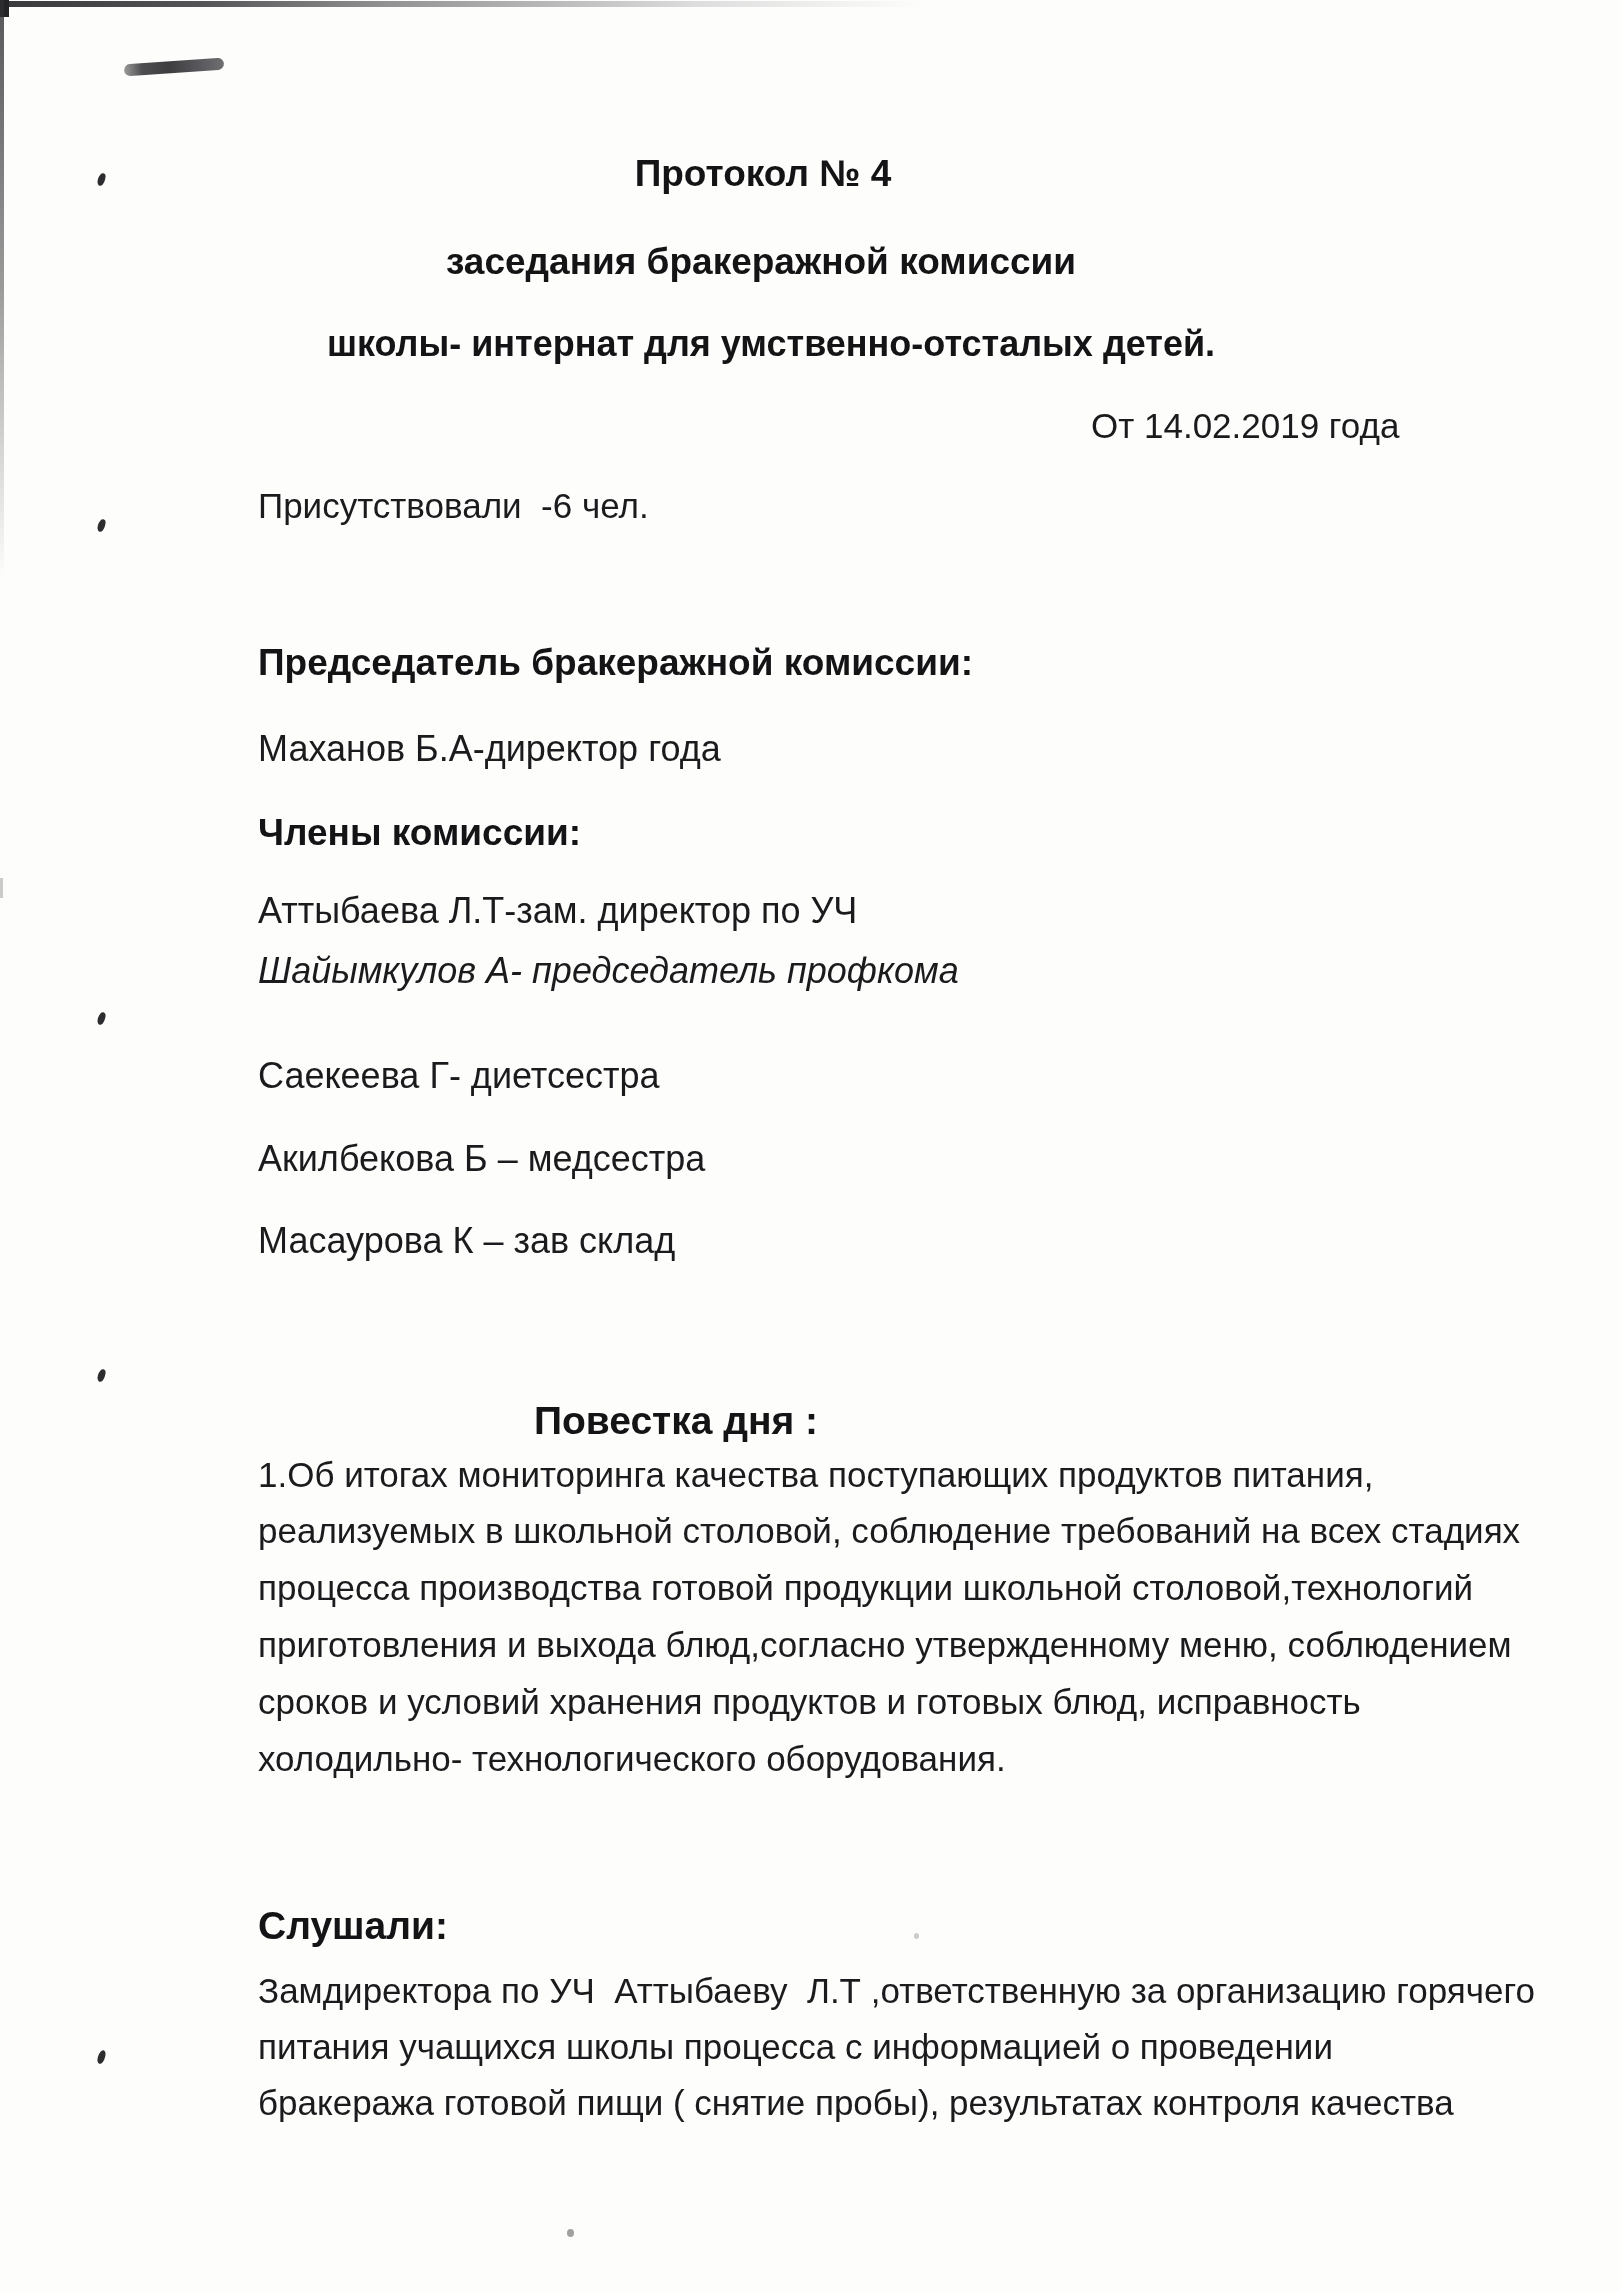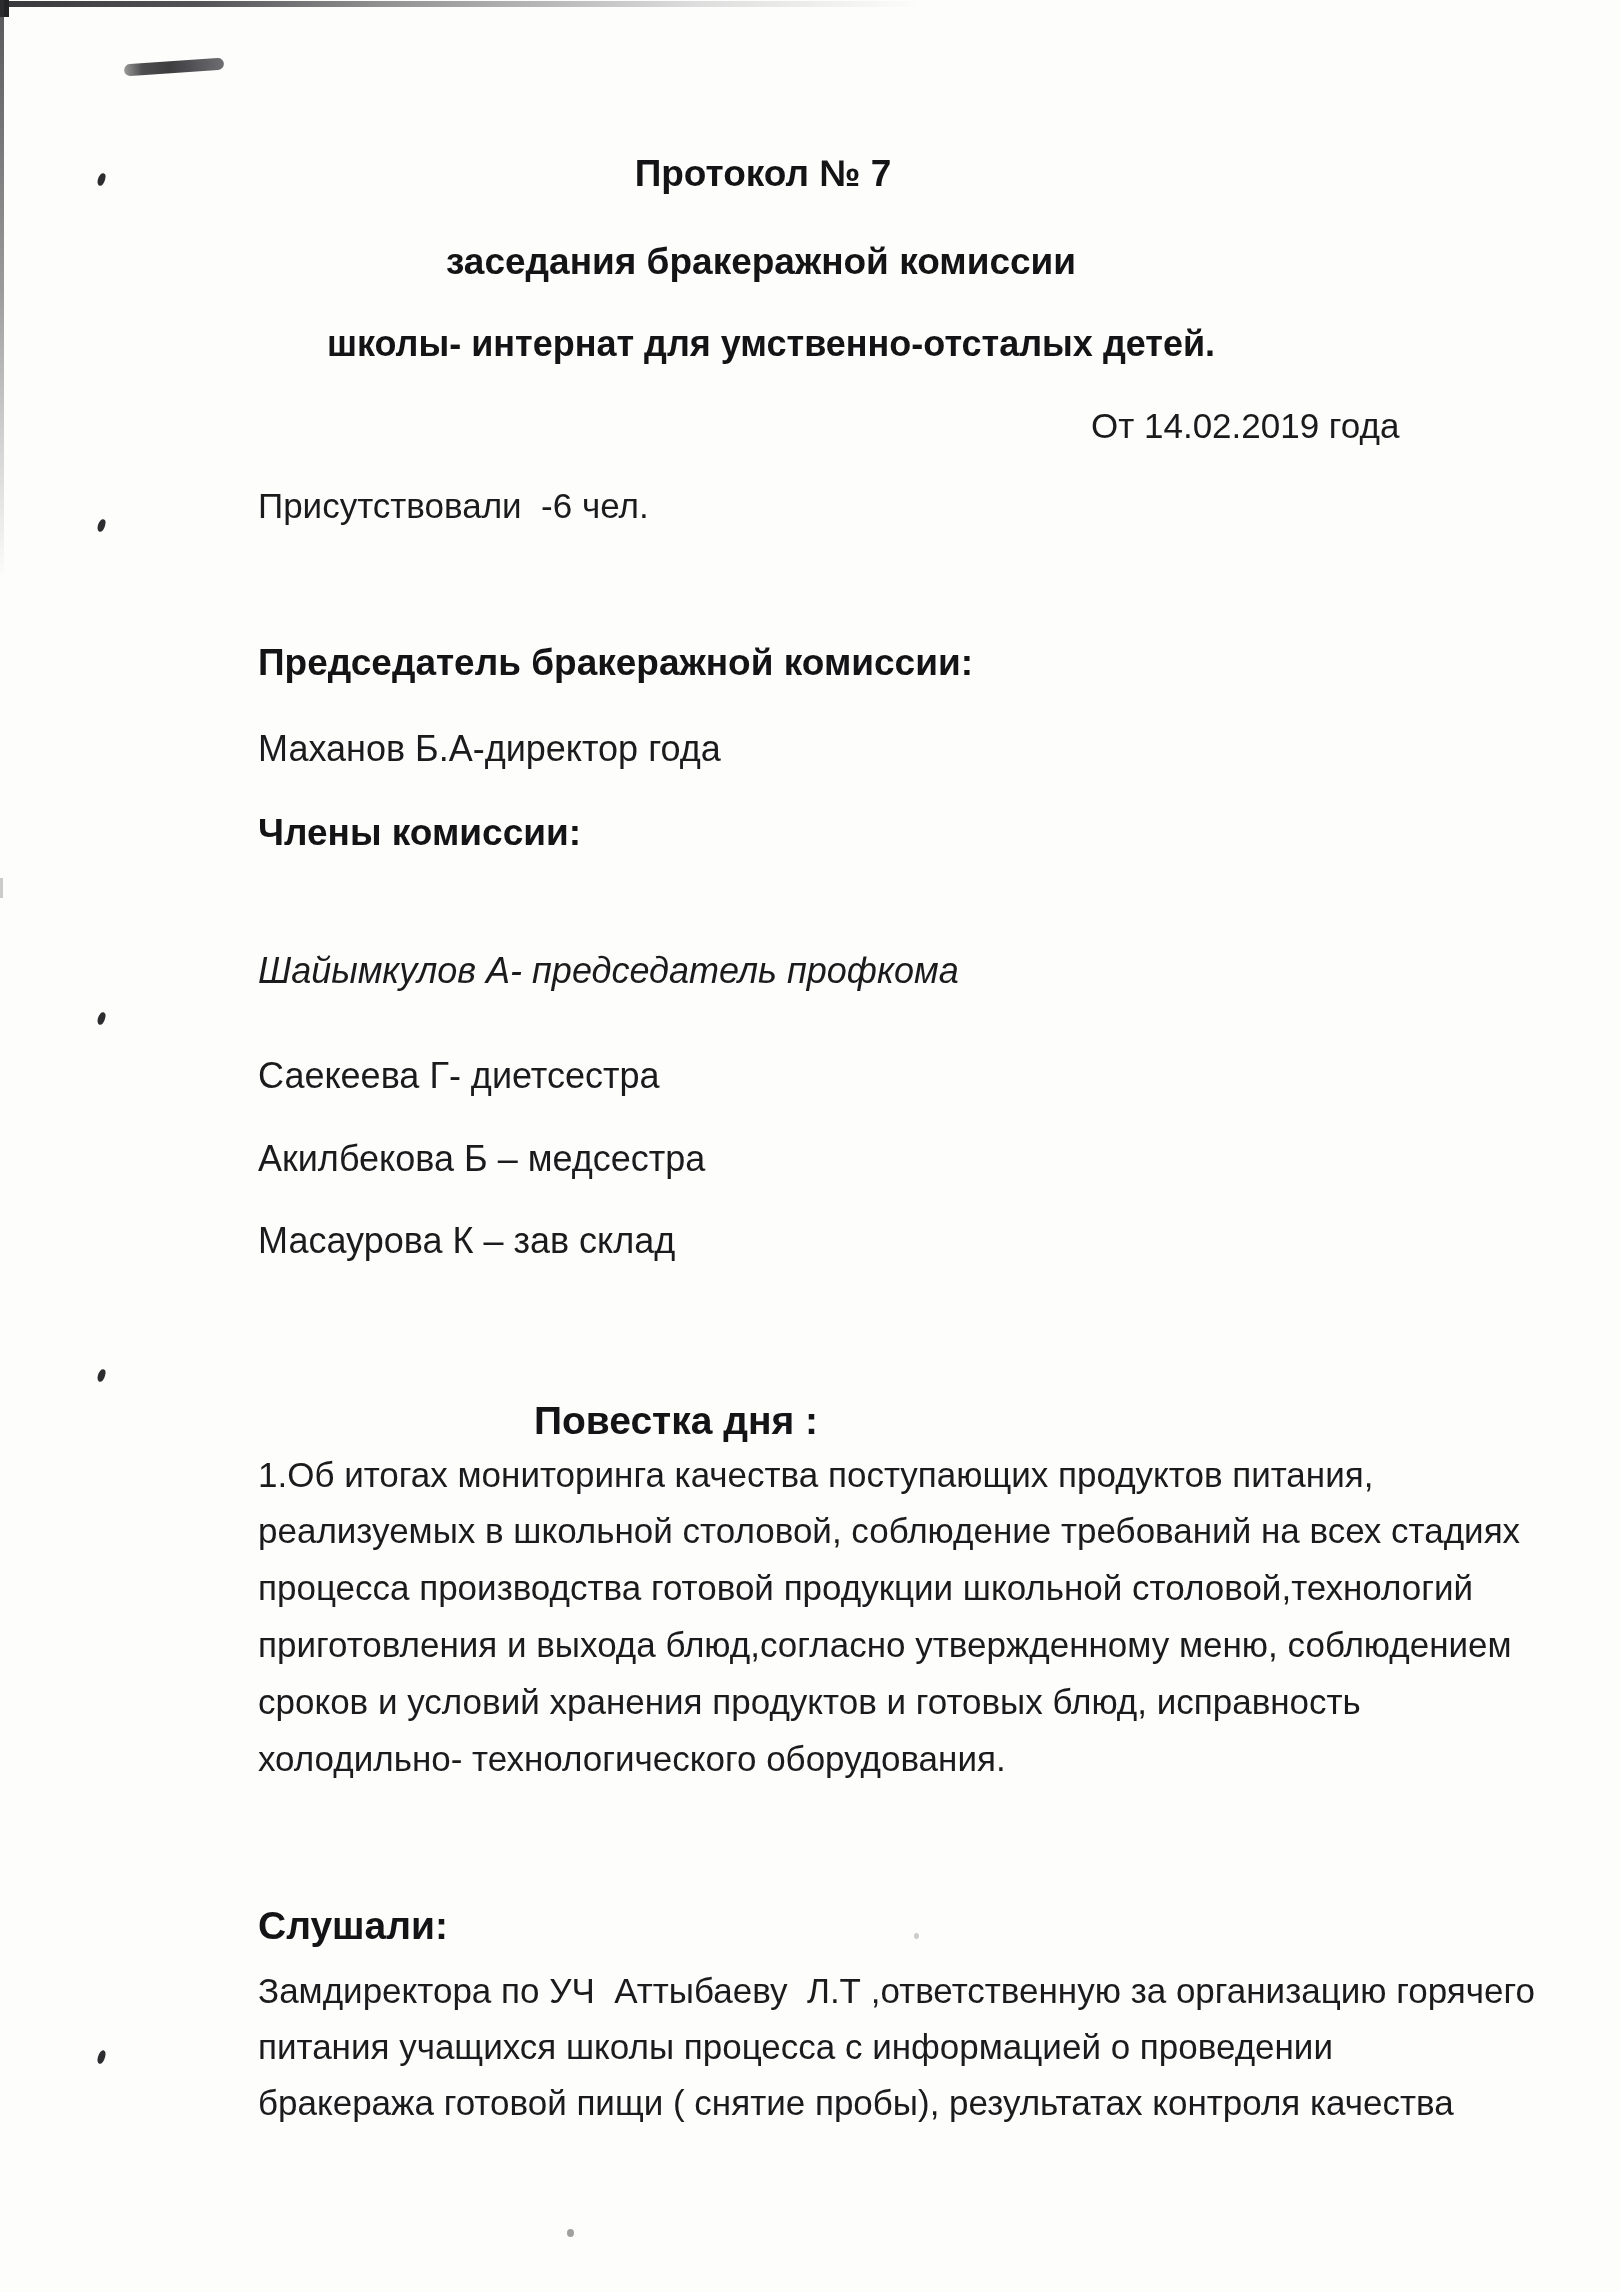--- a/index.html
+++ b/index.html
@@ -98,30 +98,31 @@
   <div class="artifact" id="edge-left-frag"></div>
   <div class="artifact" id="pen-dash"></div>
   <div class="speck" id="speck-1"></div>
   <div class="speck" id="speck-2"></div>
   <div class="speck" id="speck-3"></div>
   <div class="speck" id="speck-4"></div>
   <div class="speck" id="speck-5"></div>
   <div class="artifact" id="dot-1"></div>
   <div class="artifact" id="dot-2"></div>
 
-  <div class="t b fs38 cx" id="title1">Протокол № 7</div>
+  <div class="t b fs38 cx" id="title1">Протокол № 4</div>
   <div class="t b fs38 cx" id="title2">заседания бракеражной комиссии</div>
   <div class="t b fs37 cx" id="title3">школы- интернат для умственно-отсталых детей.</div>
 
   <div class="t fs36" id="dateline">От 14.02.2019 года</div>
   <div class="t fs36" id="attendance">Присутствовали  -6 чел.</div>
 
   <div class="t b fs38" id="chair-head">Председатель бракеражной комиссии:</div>
   <div class="t fs37" id="chair-name">Маханов Б.А-директор года</div>
   <div class="t b fs38" id="members-head">Члены комиссии:</div>
+  <div class="t fs37" id="member-0">Аттыбаева Л.Т-зам. директор по УЧ</div>
   <div class="t fs37" id="member-1">Шайымкулов А- председатель профкома</div>
   <div class="t fs37" id="member-2">Саекеева Г- диетсестра</div>
   <div class="t fs37" id="member-3">Акилбекова Б – медсестра</div>
   <div class="t fs37" id="member-4">Масаурова К – зав склад</div>
 
   <div class="t b fs40 cx" id="agenda-head">Повестка дня :</div>
   <div class="t fs36" id="agenda-0">1.Об итогах мониторинга качества поступающих продуктов питания,</div>
   <div class="t fs36" id="agenda-1">реализуемых в школьной столовой, соблюдение требований на всех стадиях</div>
   <div class="t fs36" id="agenda-2">процесса производства готовой продукции школьной столовой,технологий</div>
   <div class="t fs36" id="agenda-3">приготовления и выхода блюд,согласно утвержденному меню, соблюдением</div>

